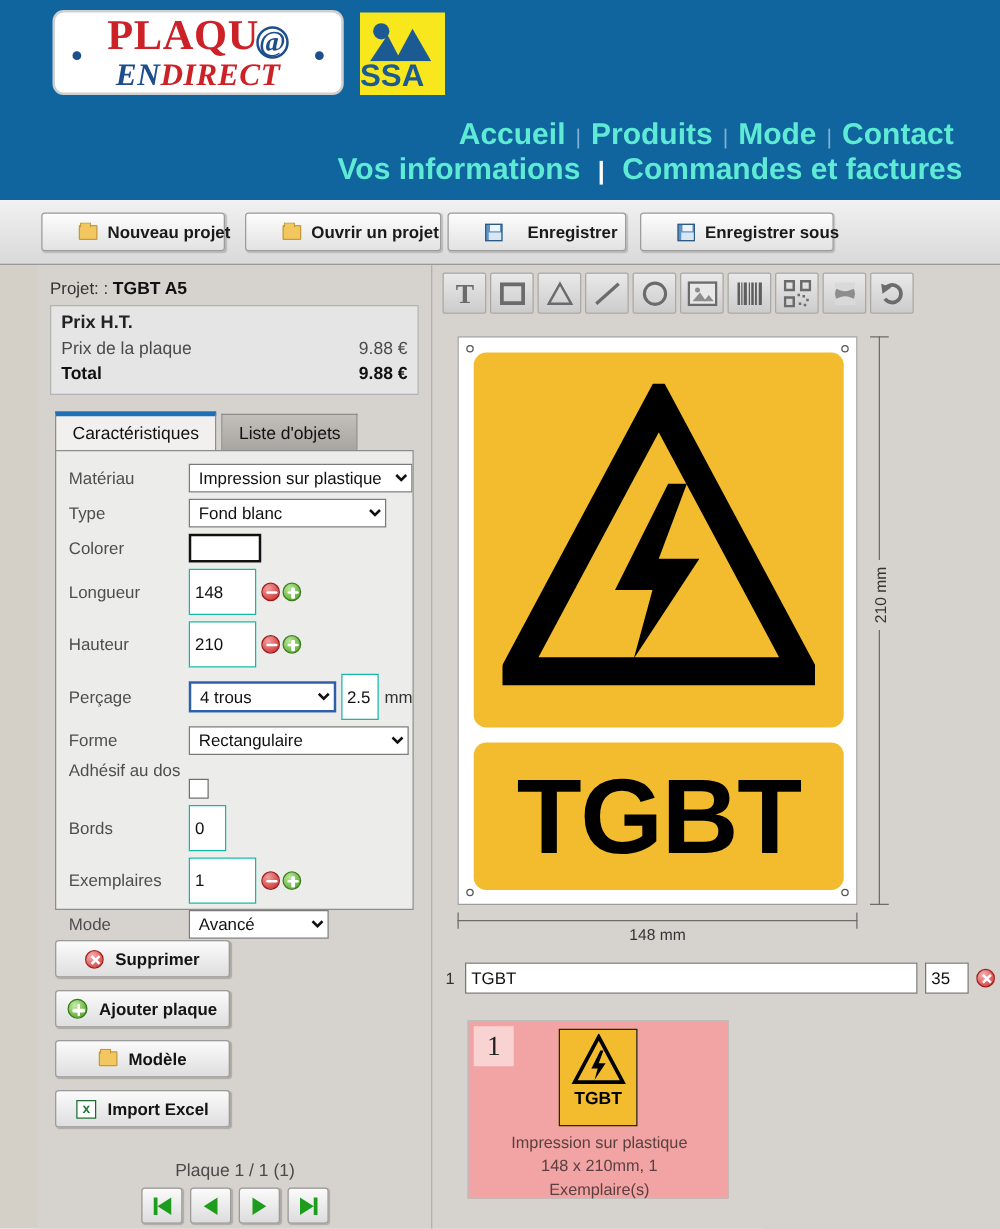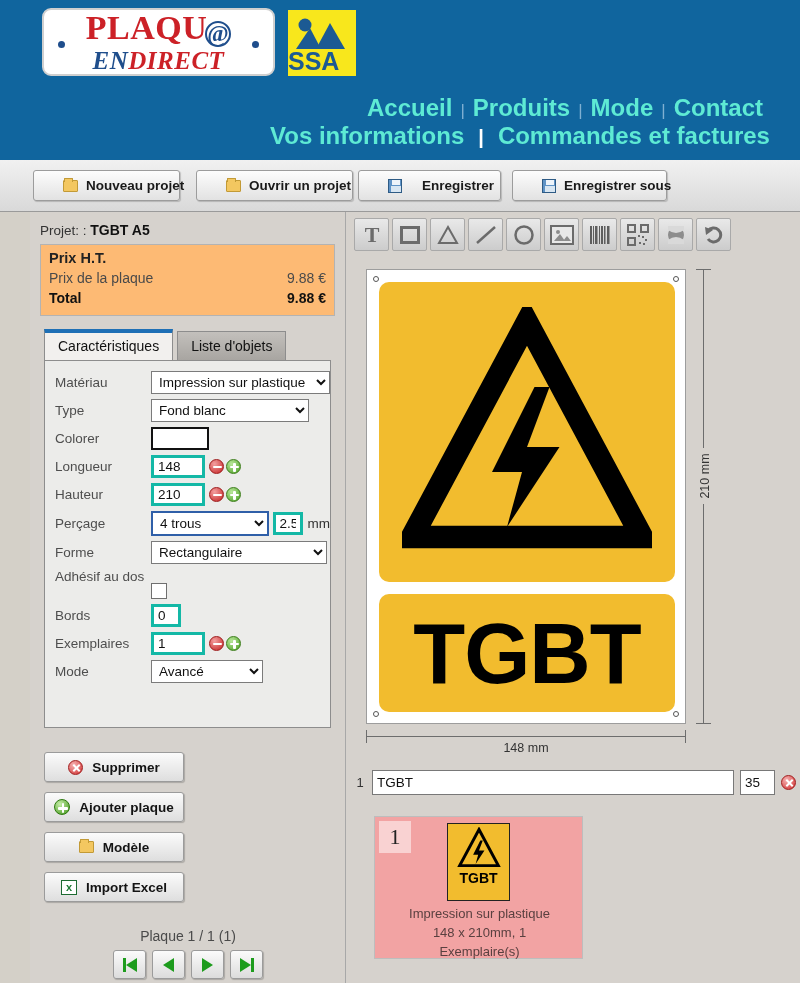--- a/index.html
+++ b/index.html
@@ -108,21 +108,21 @@
 
   
   .leftpanel {
     position:absolute; left: 30px; top: 212px; width: 316px; height: 771px;
     background:#d6d2cd; border-right:1px solid #a8a8a8;
   }
   .project-line { padding: 10px 10px 6px 10px; font-size:13.5px; color:#333; }
   .project-line b { color:#111; font-size:14px; }
 
   .pricebox {
-    margin: 0 10px; border:1px solid #b3b3b3; background:#fdba74;
+    margin: 0 10px; border:1px solid #b3b3b3; background:#e5e5e5;
     padding: 5px 8px 6px 8px;
   }
   .price-title { font-weight:bold; font-size:14.5px; color:#222; margin-bottom:2px;}
   .price-row { display:flex; justify-content:space-between; font-size:14px; color:#4a4a4a; line-height:1.45;}
   .price-row.total { color:#222; }
   .price-row.total span { font-weight:bold; color:#111; }
 
   .tabs { margin: 14px 0 0 14px; display:flex; align-items:flex-end; height:30px; position:relative;}
   .tab {
     height:29px; padding: 0 13px; display:flex; align-items:center;
@@ -140,21 +140,21 @@
   .tabpanel {
     margin: 0 14px 0 14px; background:#ececea;
     border:1px solid #8d8d8d; height: 368px; padding: 10px 0 0 0;
     position:relative; z-index:1;
   }
 
   .frow { display:flex; align-items:center; margin: 0 0 5px 10px; }
   .flabel { width: 96px; font-size:13.5px; color:#4e4e4e; flex:none; }
   .flabel.tall { line-height:1.15; }
   input[type=text].fin {
-    height:23px; border:3px solid #14b8a6; background:#fff;
+    height:37px; border:1px solid #14b8a6; background:#fff;
     font-size:13.5px; padding: 0 4px; font-family:"Liberation Sans",sans-serif;
     color:#111;
   }
   select.fsel {
     height:23px; border:1px solid #7b7b7b; background:#fff;
     font-size:13.5px; font-family:"Liberation Sans",sans-serif;
     color:#111; padding-left:3px;
   }
   select.fsel.hl { border:2px solid #2f5fa8; height:25px;}
   .swatch { width:58px;height:23px;background:#fff;border:2px solid #111; }

